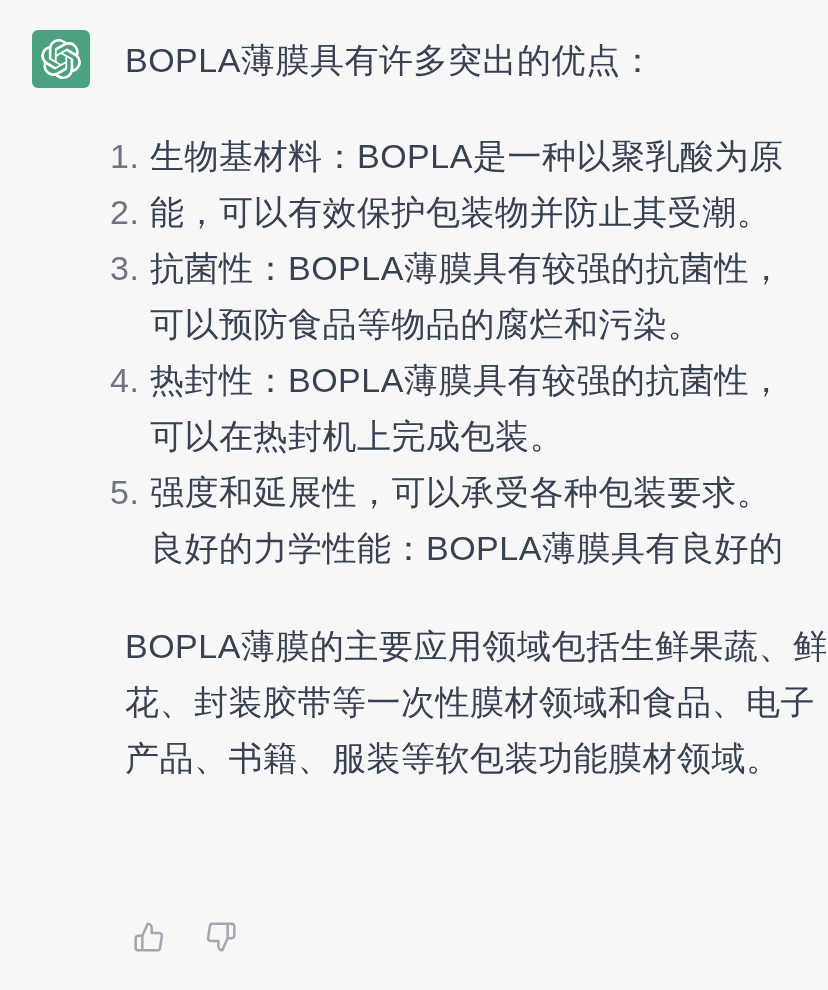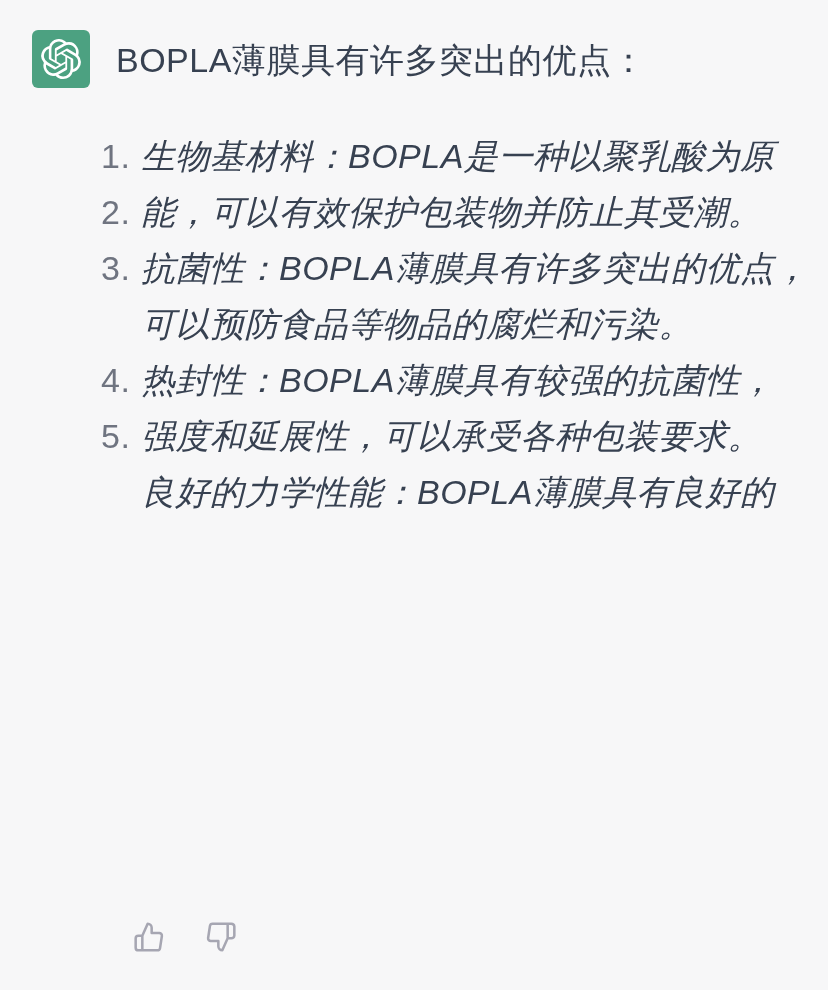--- a/index.html
+++ b/index.html
@@ -28,38 +28,38 @@
     height: 58px;
     border-radius: 6px;
     background: var(--avatar-bg);
     display: flex;
     align-items: center;
     justify-content: center;
   }
   .avatar svg { width: 40px; height: 40px; fill: #ffffff; }
   .content {
     position: absolute;
-    left: 116px;
+    left: 125px;
     top: 32px;
     width: 660px;
     font-size: 34px;
     line-height: 56px;
     letter-spacing: 0.5px;
   }
   .intro { margin: 0 0 40px 0; }
   ol.points { list-style: none; margin: 0; padding: 0; }
   ol.points li { display: flex; align-items: flex-start; }
   .num {
     flex: 0 0 40px;
     margin-left: -15px;
     color: var(--list-marker);
     white-space: nowrap;
   }
   .li-text { flex: 1 1 auto; min-width: 0; }
-  .line { white-space: nowrap; font-style: italic; }
+  .line { white-space: nowrap; }
   .closing { margin: 42px 0 0 0; }
   .actions {
     position: absolute;
     left: 132px;
     top: 919px;
     display: flex;
     gap: 38px;
     align-items: center;
   }
   button.action {
@@ -109,39 +109,45 @@
       </li>
       <li>
         <span class="num">2.</span>
         <div class="li-text">
           <div class="line">能，可以有效保护包装物并防止其受潮。</div>
         </div>
       </li>
       <li>
         <span class="num">3.</span>
         <div class="li-text">
-          <div class="line">抗菌性：BOPLA薄膜具有许多突出的优点，</div>
+          <div class="line">抗菌性：BOPLA薄膜具有较强的抗菌性，</div>
           <div class="line">可以预防食品等物品的腐烂和污染。</div>
         </div>
       </li>
       <li>
         <span class="num">4.</span>
         <div class="li-text">
           <div class="line">热封性：BOPLA薄膜具有较强的抗菌性，</div>
+          <div class="line">可以在热封机上完成包装。</div>
         </div>
       </li>
       <li>
         <span class="num">5.</span>
         <div class="li-text">
           <div class="line">强度和延展性，可以承受各种包装要求。</div>
           <div class="line">良好的力学性能：BOPLA薄膜具有良好的</div>
         </div>
       </li>
     </ol>
 
+    <p class="closing">
+      <span class="line" style="display:block">BOPLA薄膜的主要应用领域包括生鲜果蔬、鲜</span>
+      <span class="line" style="display:block">花、封装胶带等一次性膜材领域和食品、电子</span>
+      <span class="line" style="display:block">产品、书籍、服装等软包装功能膜材领域。</span>
+    </p>
 
   </div>
 
   <div class="actions">
     <button class="action" aria-label="thumbs up">
       <svg viewBox="0 0 24 24" xmlns="http://www.w3.org/2000/svg" aria-hidden="true">
         <path d="M14 9V5a3 3 0 0 0-3-3l-4 9v11h11.28a2 2 0 0 0 2-1.7l1.38-9a2 2 0 0 0-2-2.3zM7 22H4a2 2 0 0 1-2-2v-7a2 2 0 0 1 2-2h3"></path>
       </svg>
     </button>
     <button class="action" aria-label="thumbs down">

